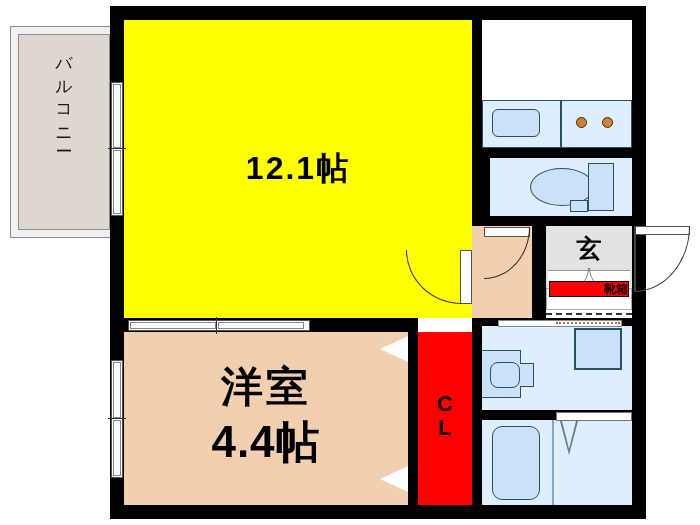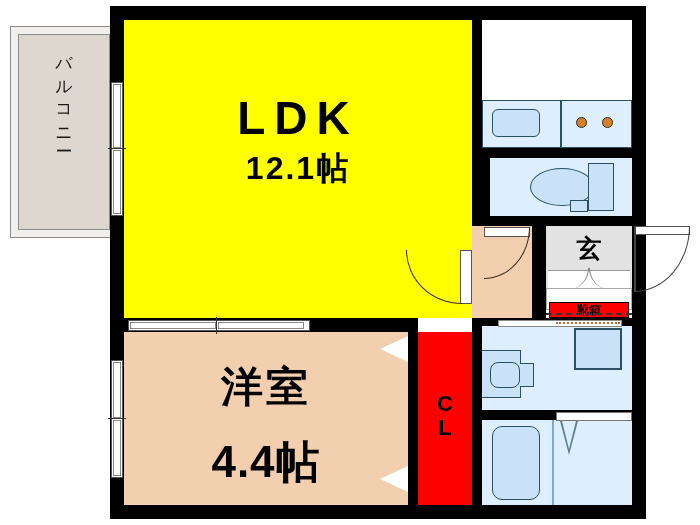--- a/index.html
+++ b/index.html
@@ -105,21 +105,20 @@
 
   <div class="abs wall" style="left:110px; top:6px; width:14px; height:312px;"></div>
 
   <div class="abs wall" style="left:110px; top:318px; width:14px; height:201px;"></div>
 
   <div class="abs wall" style="left:110px; top:505px; width:536px; height:14px;"></div>
 
   <div class="abs wall" style="left:632px; top:6px; width:14px; height:513px;"></div>
 
   <div class="abs ldk" style="left:124px; top:20px; width:348px; height:298px;"></div>
-  <div class="abs lbl" id="ldk-title" style="left:124px; top:95px; width:348px;">LDK</div>
   <div class="abs lbl" id="ldk-area" style="left:124px; top:152px; width:348px;">12.1帖</div>
 
   <div class="abs sash" style="left:111px; top:82px; width:12px; height:134px;"></div>
   <div class="abs sash-in" style="left:113px; top:84px; width:8px; height:64px;"></div>
   <div class="abs sash-in" style="left:113px; top:150px; width:8px; height:64px;"></div>
   <div class="abs" style="left:108px; top:148px; width:18px; height:1px; background:#333;"></div>
 
   <div class="abs wall" style="left:472px; top:20px; width:10px; height:130px;"></div>
   <div class="abs water" style="left:482px; top:100px; width:150px; height:48px; border:1.5px solid #2b4f63;"></div>
 
@@ -146,37 +145,37 @@
   <div class="abs lbl" id="genkan-label" style="left:546px; top:236px; width:86px;">玄</div>
 
   <div class="abs white" style="left:548px; top:270px; width:82px; height:20px; border-top:1px solid #999;"></div>
   <div class="abs" style="left:548px; top:268px; width:41px; height:22px; border-right:1.5px solid #7a7a7a; border-bottom-right-radius:22px 22px;"></div>
   <div class="abs" style="left:589px; top:268px; width:41px; height:22px; border-left:1.5px solid #7a7a7a; border-bottom-left-radius:22px 22px;"></div>
 
   <div class="abs wall" style="left:532px; top:226px; width:14px; height:66px;"></div>
   <div class="abs wall" style="left:532px; top:290px; width:14px; height:28px;"></div>
 
   <div class="abs white" style="left:546px; top:288px; width:86px; height:22px; border:1px solid #aaa;"></div>
-  <div class="abs shoebox" style="left:549px; top:302px; width:80px; height:16px;">靴箱</div>
+  <div class="abs shoebox" style="left:549px; top:281px; width:80px; height:16px;text-align:right;">靴箱</div>
 
   <div class="abs" style="left:546px; top:313px; width:86px; height:0; border-top:2px dashed #333;"></div>
 
   <div class="abs" style="left:634px; top:226px; width:56px; height:9px; background:#fff; border:1px solid #555;"></div>
   <div class="abs door-arc" style="left:634px; top:226px; width:56px; height:66px; border-top:none; border-left:none; border-bottom-right-radius:56px 66px; border-color:#444;"></div>
   <div class="abs" style="left:634px; top:226px; width:1.5px; height:66px; background:#444;"></div>
 
   <div class="abs white" style="left:460px; top:250px; width:12px; height:54px; border:1px solid #555;"></div>
   <div class="abs door-arc" style="left:406px; top:250px; width:56px; height:54px; border-top:none; border-right:none; border-bottom-left-radius:56px 54px;"></div>
 
   <div class="abs white" style="left:484px; top:227px; width:46px; height:10px; border:1px solid #555;"></div>
   <div class="abs door-arc" style="left:484px; top:227px; width:46px; height:52px; border-top:none; border-left:none; border-bottom-right-radius:46px 52px;"></div>
 
   <div class="abs room" style="left:124px; top:332px; width:284px; height:173px;"></div>
   <div class="abs lbl" id="room-title" style="left:124px; top:366px; width:284px;">洋室</div>
-  <div class="abs lbl" id="room-area" style="left:124px; top:420px; width:284px;margin-top:20px;">4.4帖</div>
+  <div class="abs lbl" id="room-area" style="left:124px; top:420px; width:284px;">4.4帖</div>
 
   <div class="abs wall" style="left:110px; top:318px; width:298px; height:14px;"></div>
 
   <div class="abs sash" style="left:128px; top:320px; width:182px; height:11px;"></div>
   <div class="abs sash-in" style="left:130px; top:322px; width:86px; height:7px;"></div>
   <div class="abs sash-in" style="left:218px; top:322px; width:86px; height:7px;"></div>
   <div class="abs" style="left:216px; top:317px; width:1px; height:17px; background:#333;"></div>
 
   <div class="abs sash" style="left:111px; top:360px; width:12px; height:118px;"></div>
   <div class="abs sash-in" style="left:113px; top:362px; width:8px; height:56px;"></div>

